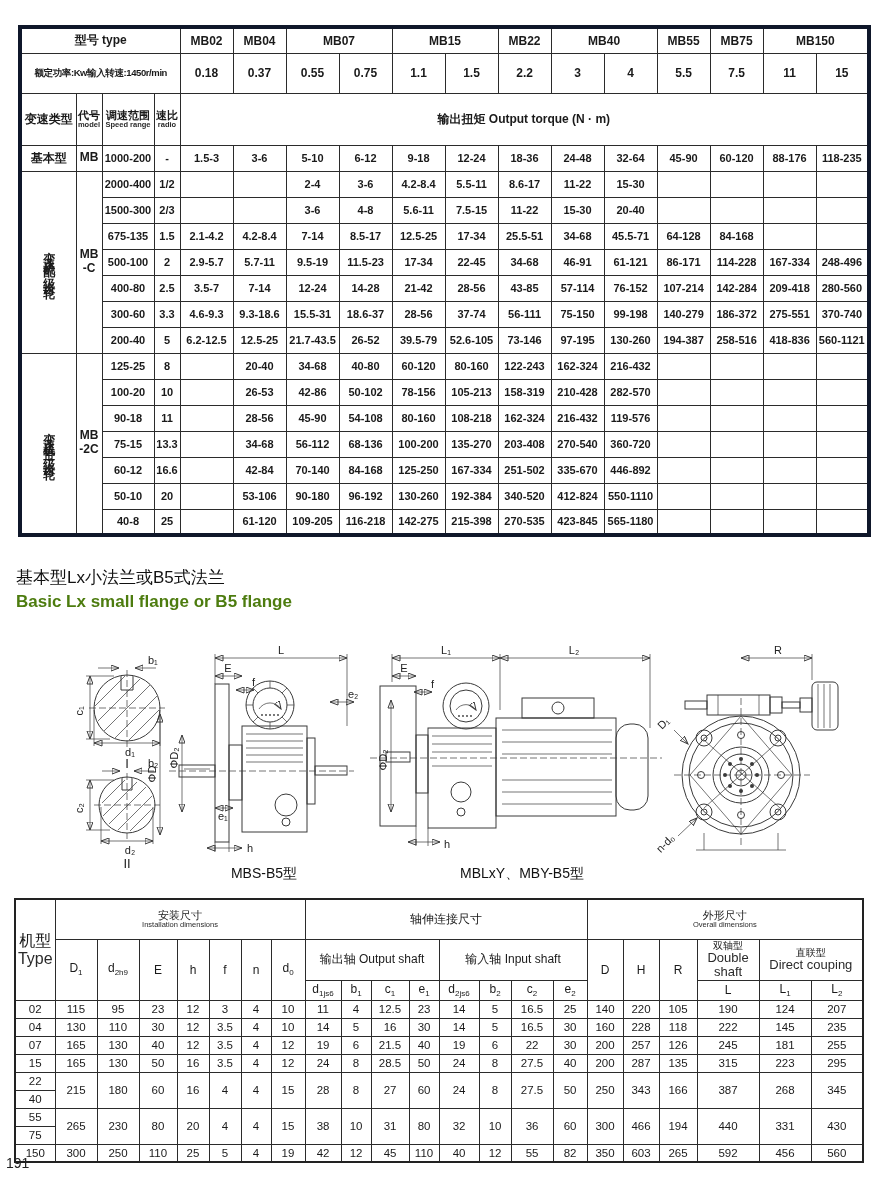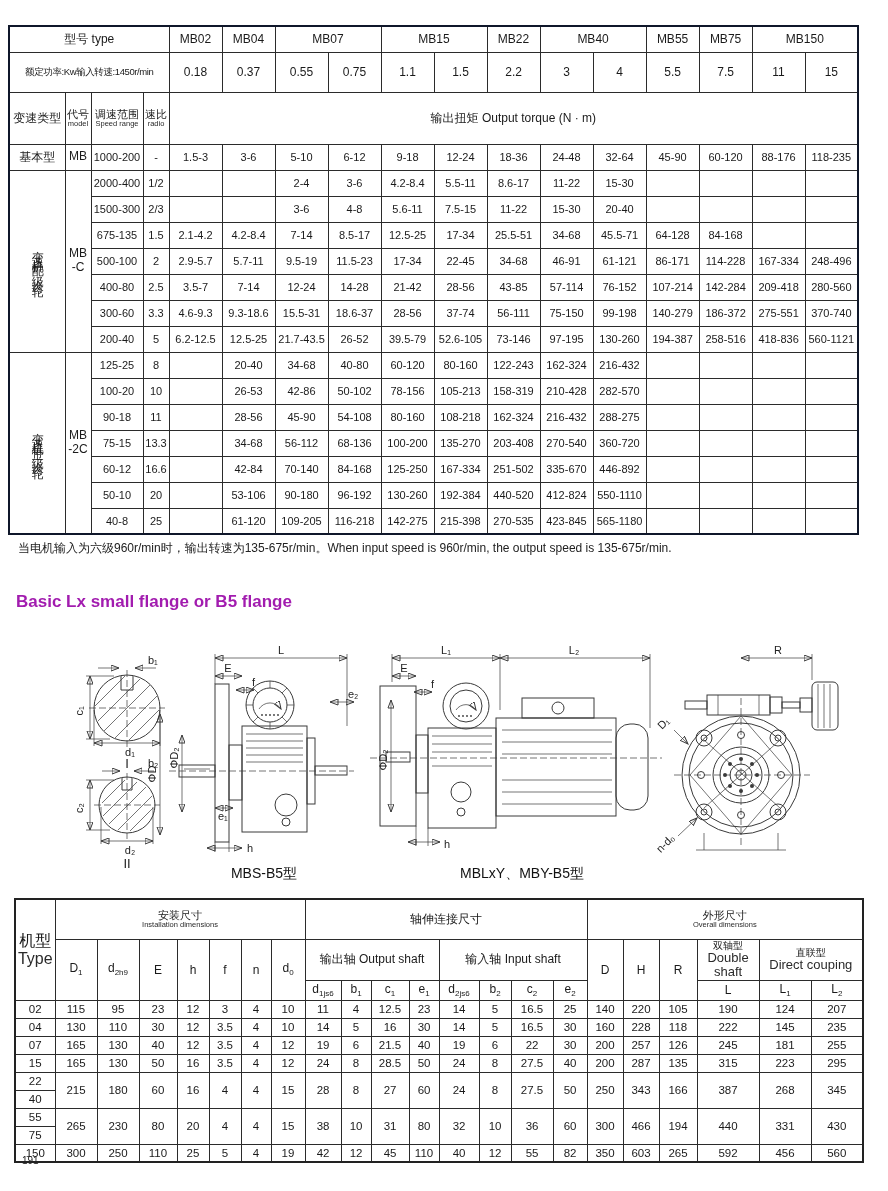--- a/index.html
+++ b/index.html
@@ -1,36 +1,36 @@
 <!DOCTYPE html>
 <html><head>
 <meta charset="utf-8">
 <style>
   html,body{margin:0;padding:0;background:#e8e8e8;}
   .page{position:relative;width:888px;height:1191px;margin:0 auto;background:#ffffff;
         font-family:"Liberation Sans","DejaVu Sans",sans-serif;color:#1a1a1a;overflow:hidden;}
   table{border-collapse:collapse;table-layout:fixed;}
   td{border:1px solid #2b2b2b;text-align:center;vertical-align:middle;padding:0 1px;overflow:hidden;}
   
-  .torque-table{position:absolute;left:8px;top:25px;width:849px;font-size:11px;border:2px solid #0f172a;}
+  .torque-table{position:absolute;left:18px;top:25px;width:849px;font-size:11px;border:4px solid #0f172a;font-weight:bold;}
   .torque-table .rh1{height:26px;}
   .torque-table .rh2{height:40px;}
   .torque-table .rh3{height:52px;}
   .torque-table .rd{height:26px;}
   .torque-table td.hd{font-size:12px;}
   .torque-table td.power{font-size:9.5px;letter-spacing:-0.4px;white-space:nowrap;}
   .torque-table td.vert{writing-mode:vertical-rl;text-orientation:upright;letter-spacing:5px;
                         font-size:12px;padding:4px 0;}
   .torque-table td.code{font-size:12px;white-space:pre-line;line-height:1.15;}
   .two .zh{font-size:11px;line-height:1.15;}
   .two .en{font-size:7.5px;line-height:1.1;color:#2a2a2a;}
   
   .note{position:absolute;left:18px;top:540px;font-size:12px;color:#222;}
   .heading-zh{position:absolute;left:16px;top:566px;font-size:17px;color:#111;}
-  .heading-en{position:absolute;left:16px;top:592px;font-size:17px;font-weight:bold;color:#a21caf;}
+  .heading-en{position:absolute;left:16px;top:592px;font-size:17px;font-weight:bold;color:#4d7c0f;}
   
   .drawings{position:absolute;left:14px;top:640px;width:860px;height:245px;}
   .drawings line,.drawings rect,.drawings circle,.drawings path,.drawings ellipse{stroke:#3a3a3a;fill:none;stroke-width:1;}
   .drawings .thin{stroke-width:0.7;}
   .drawings .dash{stroke-dasharray:7 3;stroke-width:0.7;}
   .drawings .hatch{stroke-width:0.7;}
   .drawings text{font-size:11px;fill:#222;stroke:none;font-family:"Liberation Sans","DejaVu Sans",sans-serif;}
   .drawings text.big{font-size:13px;}
   .drawings text.cap{font-size:14px;fill:#111;}
   .drawings .dot{fill:#3a3a3a;stroke:none;}
@@ -38,21 +38,21 @@
   .dim-table{position:absolute;left:14px;top:898px;width:850px;font-size:11.5px;border:2px solid #222;}
   .dim-table .hr1{height:40px;}
   .dim-table .hr2{height:22px;}
   .dim-table .hr3{height:20px;}
   .dim-table .rd{height:18px;margin-top:29px;}
   .dim-table td.hd{font-size:12px;}
   .dim-table td.hd sub{font-size:8px;}
   .dim-table .tiny .zh{font-size:10px;}
   .dim-table .tiny .en{font-size:13px;}
   .dim-table td.type .zh,.dim-table td.type .en{font-size:16px;}
-  .page-num{position:absolute;left:22px;top:1155px;font-size:10px;color:#222;}
+  .page-num{position:absolute;left:6px;top:1155px;font-size:14px;color:#222;}
 </style>
 </head>
 <body>
 
 <div class="page">
 
   <table class="torque-table">
     <colgroup>
       <col style="width:56px">
         <col style="width:26px">
@@ -299,21 +299,21 @@
           <td>90-18</td>
           <td>11</td>
           <td></td>
           <td>28-56</td>
           <td>45-90</td>
           <td>54-108</td>
           <td>80-160</td>
           <td>108-218</td>
           <td>162-324</td>
           <td>216-432</td>
-          <td>288-275</td>
+          <td>119-576</td>
           <td></td>
           <td></td>
           <td></td>
           <td></td>
         </tr>
         <tr class="rd">
           <td>75-15</td>
           <td>13.3</td>
           <td></td>
           <td>34-68</td>
@@ -348,21 +348,21 @@
         </tr>
         <tr class="rd">
           <td>50-10</td>
           <td>20</td>
           <td></td>
           <td>53-106</td>
           <td>90-180</td>
           <td>96-192</td>
           <td>130-260</td>
           <td>192-384</td>
-          <td>440-520</td>
+          <td>340-520</td>
           <td>412-824</td>
           <td>550-1110</td>
           <td></td>
           <td></td>
           <td></td>
           <td></td>
         </tr>
         <tr class="rd">
           <td>40-8</td>
           <td>25</td>
@@ -376,22 +376,22 @@
           <td>423-845</td>
           <td>565-1180</td>
           <td></td>
           <td></td>
           <td></td>
           <td></td>
         </tr>
       </tbody>
   </table>
 
-  <div class="note">当电机输入为六级960r/min时，输出转速为135-675r/min。When input speed is 960r/min, the output speed is 135-675r/min.</div>
-
+
+  <div class="heading-zh">基本型Lx小法兰或B5式法兰</div>
   <div class="heading-en">Basic Lx small flange or B5 flange</div>
 
   <svg class="drawings" viewBox="0 0 860 245" width="860" height="245">
     <defs>
       <marker id="mA" markerWidth="9" markerHeight="8" refX="8" refY="3" orient="auto" markerUnits="userSpaceOnUse">
         <path d="M0,0L8,3L0,6Z" fill="#333" stroke="none"></path>
         </marker>
       <marker id="mB" markerWidth="9" markerHeight="8" refX="0" refY="3" orient="auto" markerUnits="userSpaceOnUse">
         <path d="M8,0L0,3L8,6Z" fill="#333" stroke="none"></path>
         </marker>

